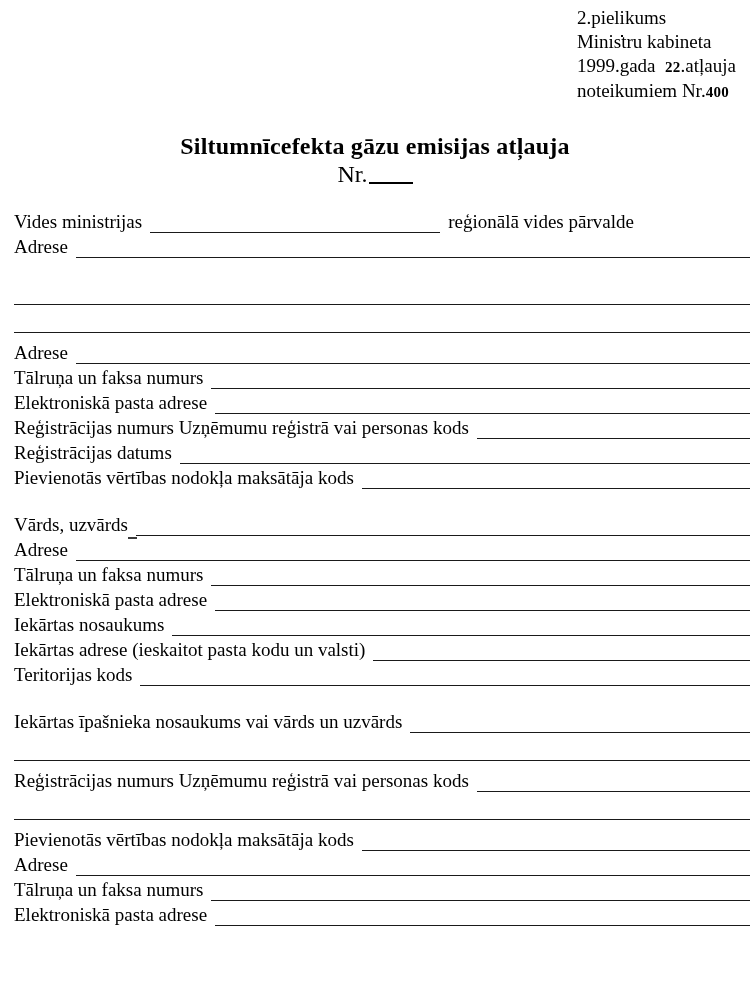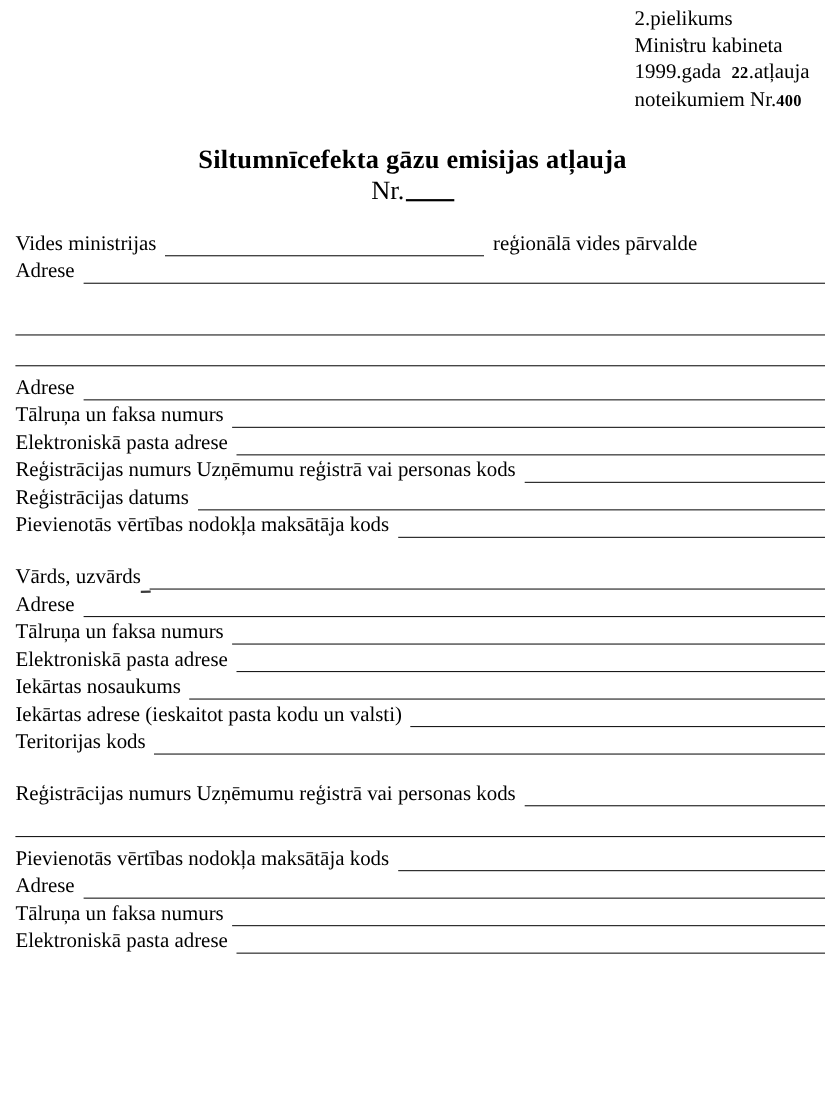--- a/index.html
+++ b/index.html
@@ -228,32 +228,40 @@
         <span class="rule"></span>
       </div>
       <div class="row">
         <span class="label">Teritorijas kods</span>
         <span class="rule"></span>
       </div>
     </div>
 
     <div class="gap lg"></div>
 
-
-    <div>
-      <div class="row">
-        <span class="label">Reģistrācijas numurs Uzņēmumu reģistrā vai personas kods</span>
+    <div>
+      <div class="row">
+        <span class="label">Iekārtas īpašnieka nosaukums vai vārds un uzvārds</span>
         <span class="rule"></span>
       </div>
       <div class="gap sm"></div>
       <div class="fullrule"></div>
     </div>
 
     <div>
       <div class="row">
+        <span class="label">Reģistrācijas numurs Uzņēmumu reģistrā vai personas kods</span>
+        <span class="rule"></span>
+      </div>
+      <div class="gap sm"></div>
+      <div class="fullrule"></div>
+    </div>
+
+    <div>
+      <div class="row">
         <span class="label">Pievienotās vērtības nodokļa maksātāja kods</span>
         <span class="rule"></span>
       </div>
       <div class="row">
         <span class="label">Adrese</span>
         <span class="rule"></span>
       </div>
       <div class="row">
         <span class="label">Tālruņa un faksa numurs</span>
         <span class="rule"></span>

